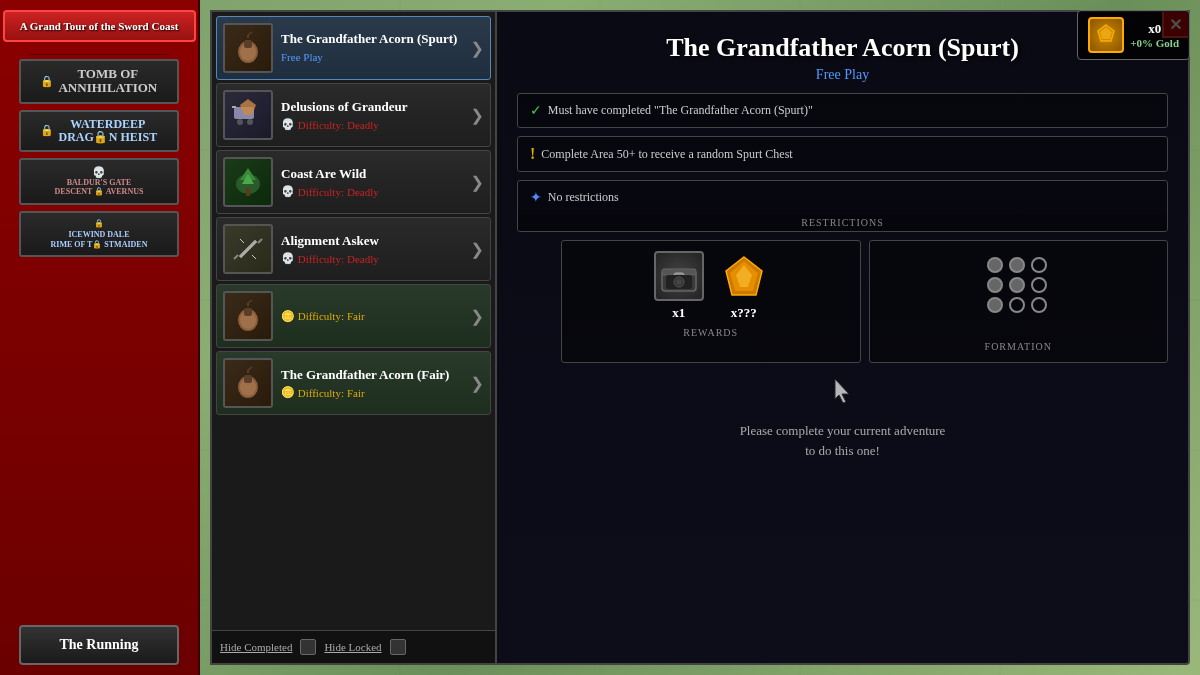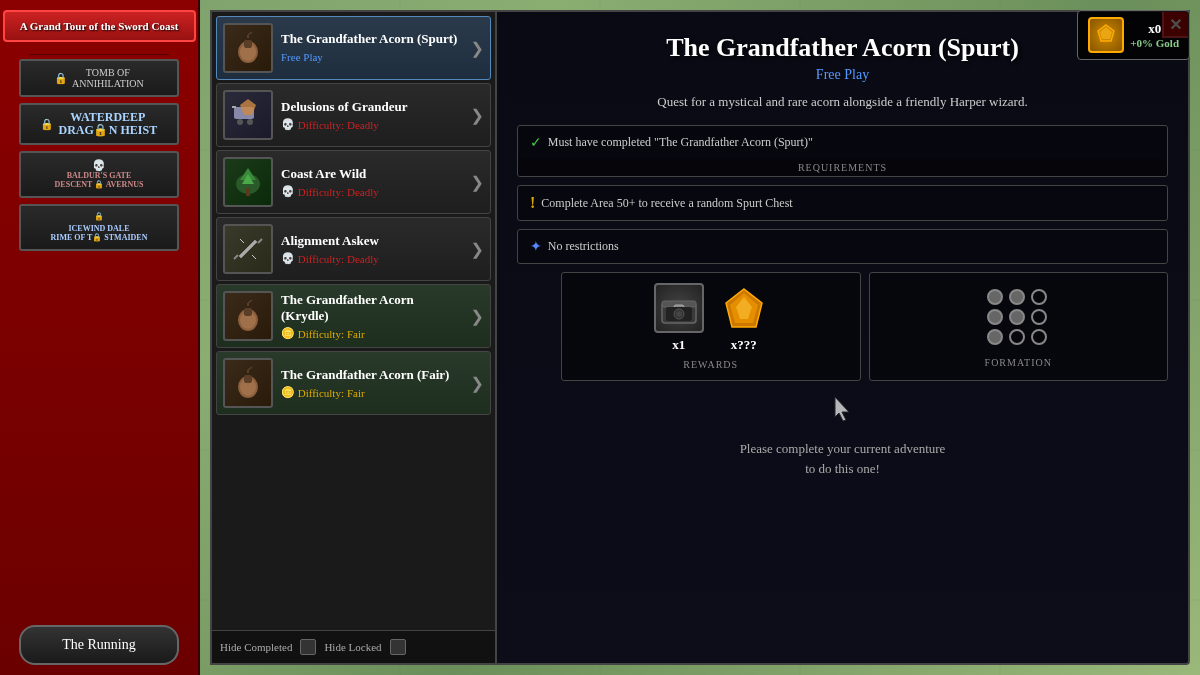--- a/index.html
+++ b/index.html
@@ -78,26 +78,26 @@
 
     .sidebar-bottom {
       margin-top: auto;
       width: 160px;
       margin-bottom: 10px;
     }
     .sidebar-running {
       width: 160px;
       background: linear-gradient(180deg, #333 0%, #1a1a1a 100%);
       border: 2px solid #666;
-      border-radius: 16px;
+      border-radius: 4px;
       padding: 10px;
       text-align: center;
       color: white;
       font-size: 14px;
-      font-weight: normal;
+      font-weight: bold;
       cursor: pointer;
     }
 
     
     .modal-container {
       position: absolute;
       top: 10px;
       left: 210px;
       right: 10px;
       bottom: 10px;
@@ -192,20 +192,21 @@
       padding: 8px;
       border-top: 1px solid #444;
       display: flex;
       gap: 8px;
       align-items: center;
       background: #111;
     }
     .footer-label {
       color: #aaa;
       font-size: 11px;
+      text-decoration: underline;
     }
     .footer-checkbox {
       width: 16px;
       height: 16px;
       background: #333;
       border: 1px solid #666;
       border-radius: 2px;
     }
 
     
@@ -346,21 +347,21 @@
 
     .formation-box {
       flex: 1;
       border: 1px solid #444;
       border-radius: 3px;
       background: rgba(0,0,0,0.4);
       padding: 10px;
       display: flex;
       flex-direction: column;
       align-items: center;
-      gap: 6px;
+      gap: 22px;
     }
 
     .formation-circles {
       display: grid;
       grid-template-columns: repeat(3, 18px);
       gap: 4px;
       padding: 6px;
     }
 
     .formation-circle {
@@ -469,21 +470,21 @@
   </div>
 </div>
 
 <div class="sidebar">
   <div class="sidebar-adventure">A Grand Tour of the Sword Coast</div>
 
   <div class="sidebar-divider"></div>
 
   <div class="sidebar-campaign">
     <span>🔒</span>
-    <span style="color:#ccc;font-size:10px;font-weight:normal;text-align:center;line-height:1.1">TOMB OF<br>ANNIHILATION</span>
+    <span style="color:#ccc;font-size:13px;font-weight:bold;text-align:center;line-height:1.1">TOMB OF<br>ANNIHILATION</span>
   </div>
 
   <div class="sidebar-campaign">
     <span>🔒</span>
     <span style="color:#aad4ff;font-size:12px;font-weight:bold;text-align:center;line-height:1.1">WATERDEEP<br>DRAG🔒N HEIST</span>
   </div>
 
   <div class="sidebar-campaign">
     <span style="display:flex;flex-direction:column;align-items:center">
       <span>💀</span>
@@ -592,21 +593,20 @@
         <div class="quest-icon acorn">
           <svg width="36" height="36" viewBox="0 0 36 36">
             <ellipse cx="18" cy="22" rx="10" ry="11" fill="#8B5E3C"></ellipse>
             <ellipse cx="18" cy="22" rx="8" ry="9" fill="#A0704A"></ellipse>
             <rect x="14" y="10" width="8" height="8" rx="2" fill="#5A3E28"></rect>
             <line x1="18" y1="8" x2="18" y2="5" stroke="#5A3E28" stroke-width="2"></line>
             <line x1="18" y1="5" x2="22" y2="2" stroke="#5A3E28" stroke-width="1.5"></line>
           </svg>
         </div>
         <div class="quest-info">
-          <div class="quest-name">The Grandfather Acorn (Krydle)</div>
           <div class="quest-difficulty difficulty-fair">
             <span>🪙</span>
             <span>Difficulty: </span>
               <span>Fair</span>
           </div>
         </div>
         <div class="quest-arrow">❯</div>
       </div>
 
       <div class="quest-item" style="background:linear-gradient(180deg,#2a3a2a,#1e2e1e)">
@@ -641,42 +641,41 @@
   </div>
 
   <div class="quest-detail-panel">
 
     <div class="close-btn">
       <span>✕</span>
     </div>
 
     <div class="detail-title">The Grandfather Acorn (Spurt)</div>
     <div class="detail-play-type">Free Play</div>
-    <div class="detail-description">Quest for a mystical and rare acorn alongside a friendly Harper wizard.</div>
 
     <div class="detail-section">
       <div class="detail-section-content">
         <span class="check">✓</span>
         <span>Must have completed "The Grandfather Acorn (Spurt)"</span>
       </div>
-      <div class="detail-section-label">REQUIREMENTS</div>
     </div>
 
     <div class="detail-section">
       <div class="detail-section-content">
         <span class="warn" style="font-weight:bold;font-size:16px;color:#ddaa00">!</span>
         <span>Complete Area 50+ to receive a random Spurt Chest</span>
       </div>
     </div>
 
     <div class="detail-section">
       <div class="detail-section-content">
         <span class="star">✦</span>
         <span>No restrictions</span>
       </div>
+      <div class="detail-section-label">RESTRICTIONS</div>
     </div>
 
     <div class="rewards-row">
 
       <div class="reward-box">
         <div style="display:flex;gap:16px;align-items:flex-end">
 
           <div class="reward-item">
             <div class="reward-icon-chest">
               <svg width="42" height="42" viewBox="0 0 42 42">

